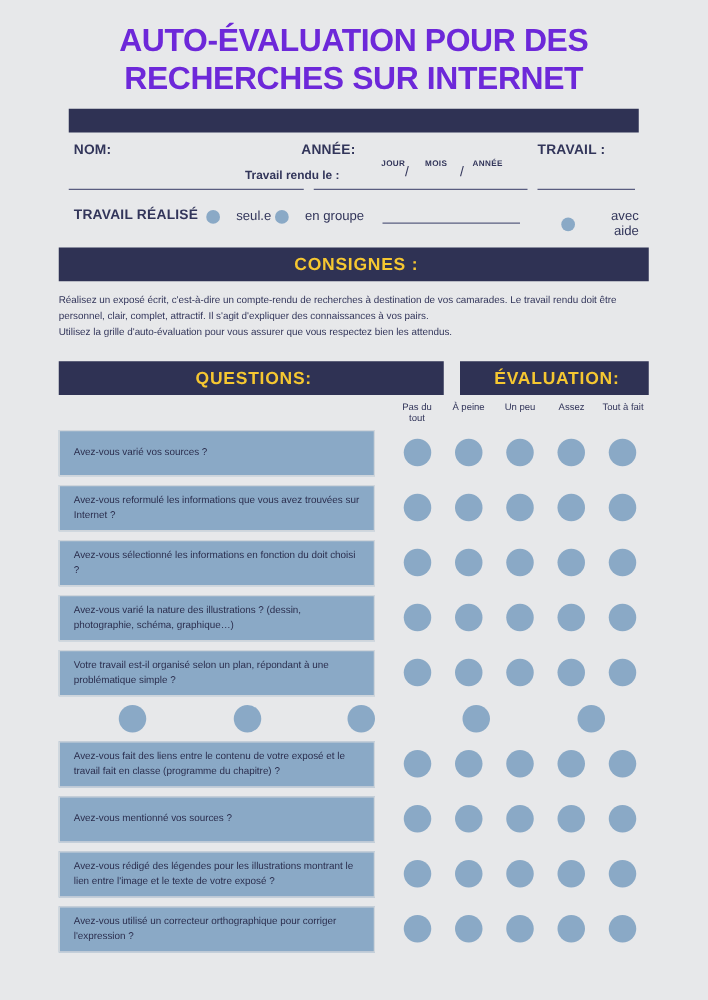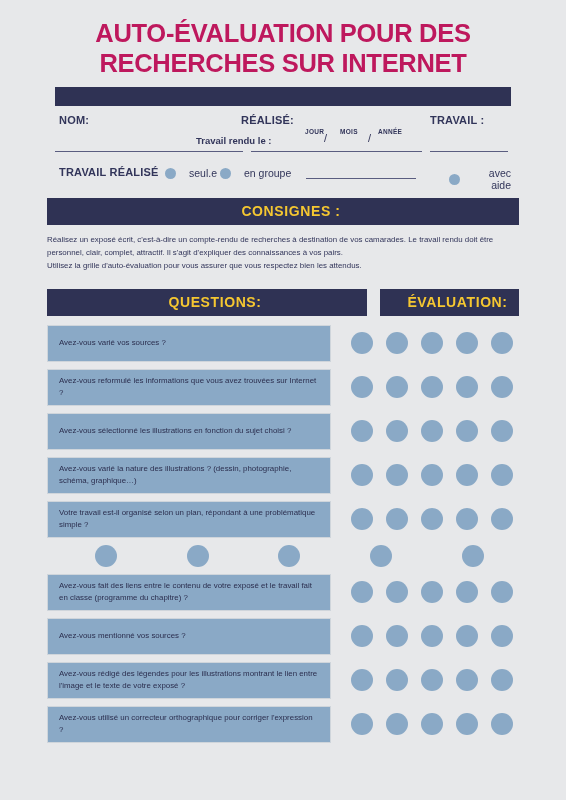--- a/index.html
+++ b/index.html
@@ -23,21 +23,21 @@
 
   
   .title-block {
     padding: 18px 40px 0 40px;
     text-align: center;
   }
   .title-line {
     font-size: 25.5px;
     font-weight: bold;
     letter-spacing: -0.3px;
-    color: #be185d;
+    color: #6d28d9;
     line-height: 1.18;
     white-space: nowrap;
   }
 
   
   .navy-strip {
     margin: 9px 55px 0 55px;
     height: 19px;
     background: #2f3254;
   }
@@ -133,21 +133,21 @@
   }
 
   
   .banner {
     background: #2f3254;
     color: #f5c731;
     font-size: 14px;
     font-weight: bold;
     letter-spacing: 0.6px;
     text-align: center;
-    padding: 5px 0 6px 16px;
+    padding: 5px 0 6px 4px;
   }
   .consignes-banner {
     margin: 12px 47px 0 47px;
   }
   .consignes-text {
     margin: 9px 47px 0 47px;
     font-size: 7.9px;
     line-height: 1.62;
     color: #32355a;
   }
@@ -192,21 +192,21 @@
   
   .grid {
     margin: 4px 47px 0 47px;
   }
   .grid-row {
     display: flex;
     align-items: stretch;
     margin-bottom: 7px;
   }
   .q-cell {
-    width: 284px;
+    width: 253px;
     flex: none;
     background: #8aa9c6;
     border: 1px solid #cfd5db;
     box-sizing: border-box;
     display: flex;
     align-items: center;
     padding: 4px 11px;
     min-height: 37px;
   }
   .q-text {
@@ -239,21 +239,21 @@
 
   <div class="title-block">
     <div class="title-line">AUTO-ÉVALUATION POUR DES</div>
     <div class="title-line">RECHERCHES SUR INTERNET</div>
   </div>
 
   <div class="navy-strip"></div>
 
   <div class="ident">
     <div class="lbl lbl-nom">NOM:</div>
-    <div class="lbl lbl-pre">RÉALISÉ:</div>
+    <div class="lbl lbl-pre">ANNÉE:</div>
     <div class="lbl lbl-cls">TRAVAIL :</div>
 
     <div class="lbl-rendu">Travail rendu le :</div>
     <div class="dm dm-j">JOUR</div>
     <div class="dm dm-m">MOIS</div>
     <div class="dm dm-a">ANNÉE</div>
     <div class="slash sl-1">/</div>
     <div class="slash sl-2">/</div>
 
     <div class="rule rule-1"></div>
@@ -286,20 +286,27 @@
   <div class="consignes-text" style="white-space:pre-line">Réalisez un exposé écrit, c'est-à-dire un compte-rendu de recherches à destination de vos camarades. Le travail rendu doit être personnel, clair, complet, attractif. Il s'agit d'expliquer des connaissances à vos pairs.
 Utilisez la grille d'auto-évaluation pour vous assurer que vous respectez bien les attendus.</div>
 
   <div class="headers-row">
     <div class="banner questions-banner">QUESTIONS:</div>
     <div class="banner evaluation-banner">ÉVALUATION:</div>
   </div>
 
   <div class="scale-row">
     <div class="scale-spacer"></div>
+    <div class="scale-cells">
+      <div class="scale-cell">Pas du tout</div>
+      <div class="scale-cell">À peine</div>
+      <div class="scale-cell">Un peu</div>
+      <div class="scale-cell">Assez</div>
+      <div class="scale-cell">Tout à fait</div>
+    </div>
   </div>
 
   <div class="grid" id="grid-body">
       <div class="grid-row">
         <div class="q-cell">
           <div class="q-text">Avez-vous varié vos sources ?</div>
         </div>
         <div class="dots-cell">
           <div class="dot-slot">
             <div class="big-dot"></div>
@@ -335,21 +342,21 @@
           <div class="dot-slot">
             <div class="big-dot"></div>
           </div>
           <div class="dot-slot">
             <div class="big-dot"></div>
           </div>
         </div>
       </div>
       <div class="grid-row">
         <div class="q-cell">
-          <div class="q-text">Avez-vous sélectionné les illustrations en fonction du sujet choisi ?</div>
+          <div class="q-text">Avez-vous sélectionné les informations en fonction du doit choisi ?</div>
         </div>
         <div class="dots-cell">
           <div class="dot-slot">
             <div class="big-dot"></div>
           </div>
           <div class="dot-slot">
             <div class="big-dot"></div>
           </div>
           <div class="dot-slot">
             <div class="big-dot"></div>

